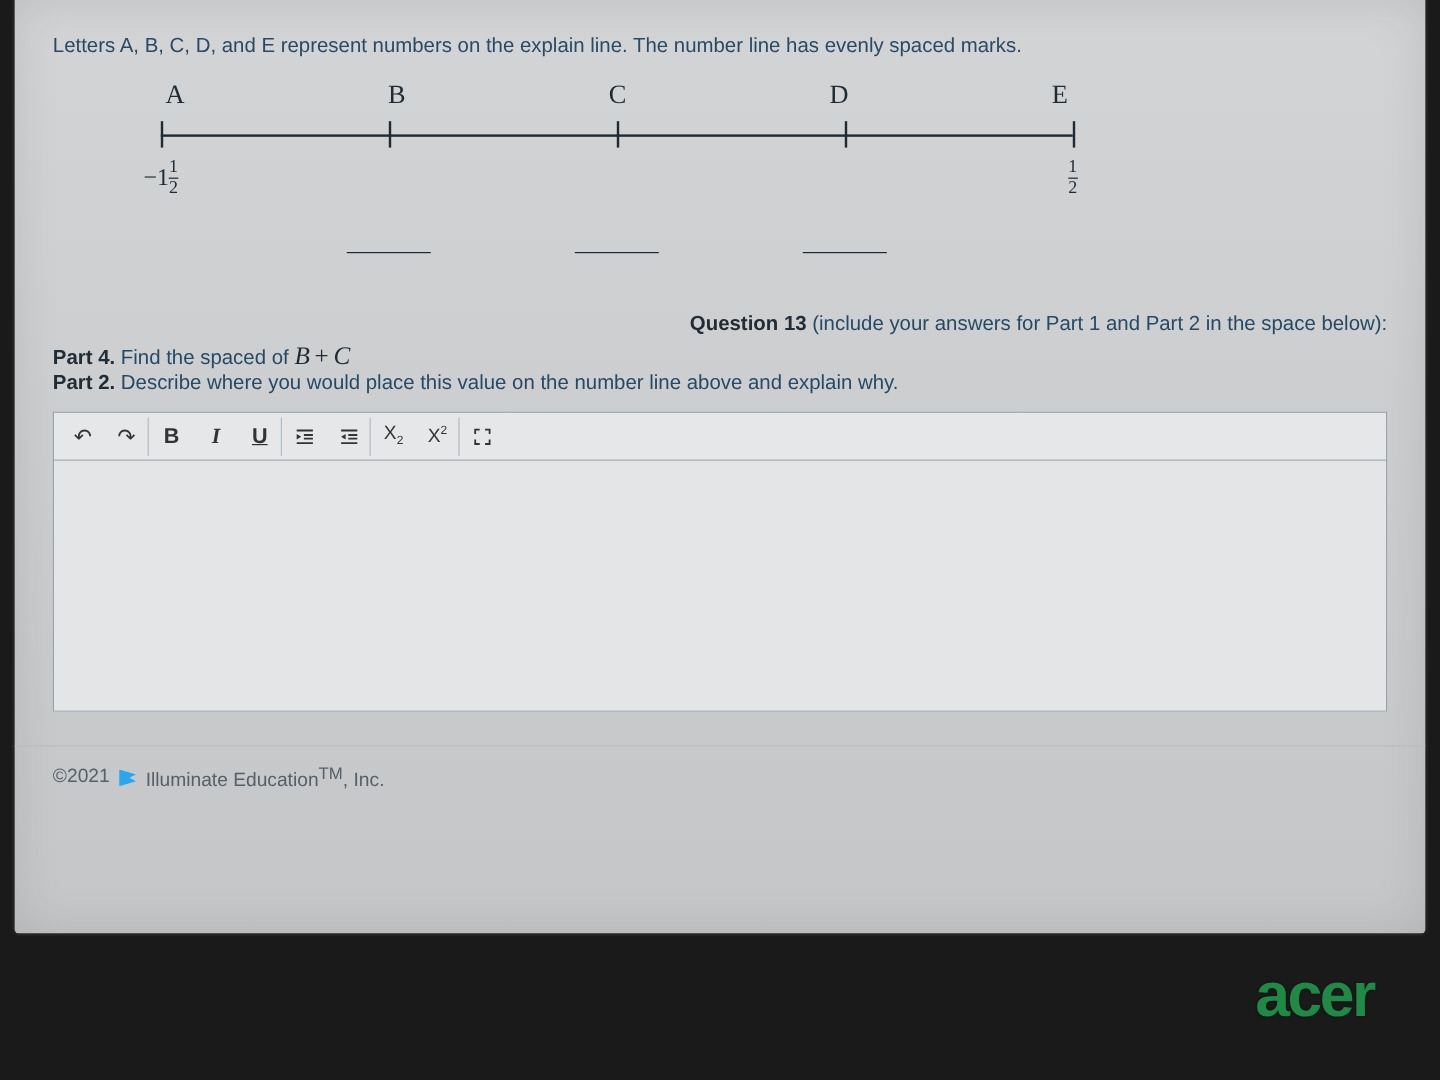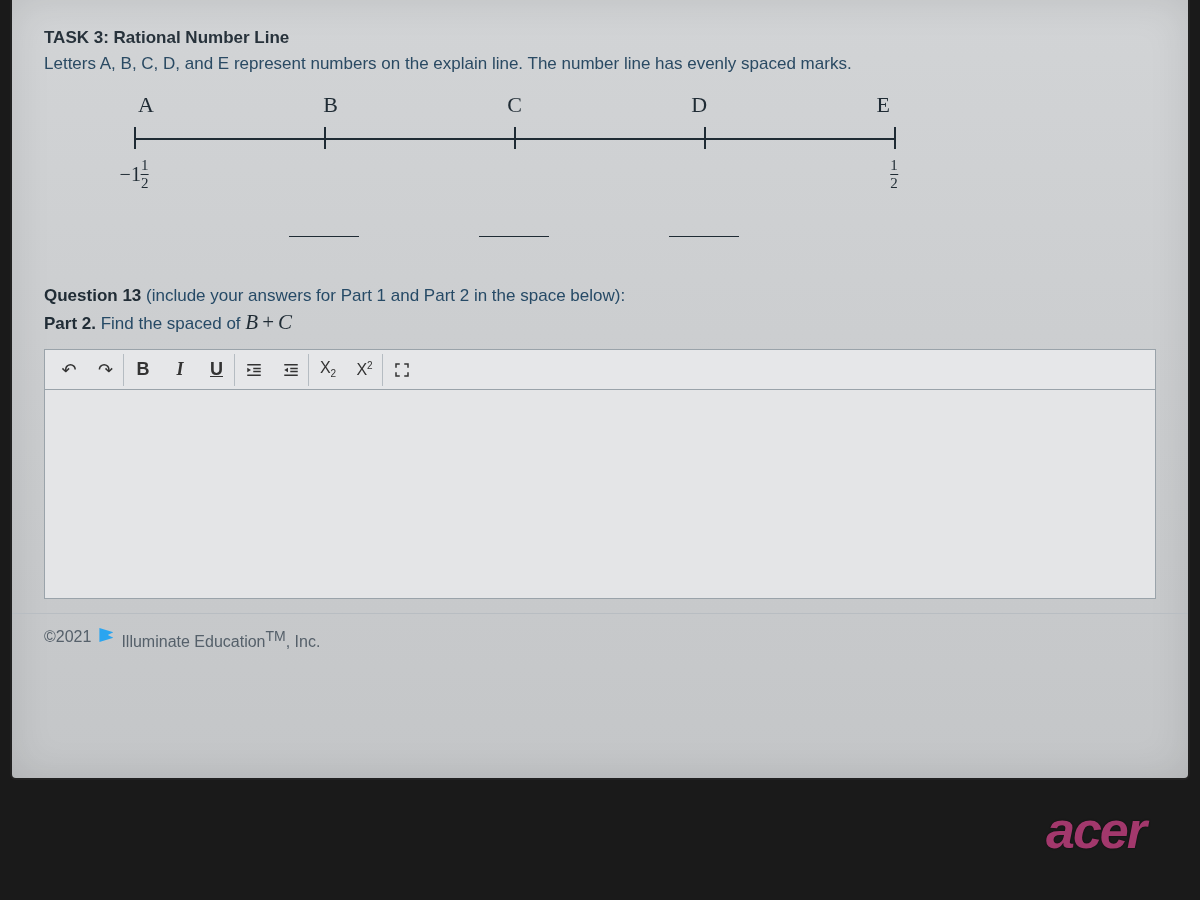--- a/index.html
+++ b/index.html
@@ -113,21 +113,21 @@
     position: absolute;
     width: 70px;
     border-bottom: 1.5px solid #1f2b34;
     transform: translateX(-50%);
   }
   .bl1 { left: 25%; }
   .bl2 { left: 50%; }
   .bl3 { left: 75%; }
 
   .question-block { margin-top: 30px; color: #264a66; font-size: 17px; }
-  .question-block .qline1 { margin-bottom: 4px; }
+  .question-block .qline1 { margin-bottom: 4px; text-align: right; }
   .question-block b { color: #212d36; }
   .math { font-family: "Times New Roman", serif; font-style: italic; font-size: 21px; color: #1f2b34; }
   .math .plus { font-style: normal; margin: 0 4px; }
 
   
   .editor {
     margin-top: 14px;
     border: 1px solid #9aa3aa;
     background: #e6e7e9;
     height: 250px;
@@ -163,56 +163,54 @@
     background: #e4e5e7;
     padding: 10px;
     outline: none;
   }
 
   .footer {
     padding: 14px 32px;
     font-size: 16px;
     color: #55606a;
     display: flex;
-    align-items: flex-start;
+    align-items: center;
     gap: 8px;
     border-top: 1px solid #b8bdc2;
-    margin-top: 4px;
+    margin-top: 18px;
   }
   .footer .flag {
     width: 14px; height: 14px;
     background: #2aa5f0;
     clip-path: polygon(0 0, 100% 30%, 60% 50%, 100% 70%, 0 100%);
     display: inline-block;
   }
   .footer sup { font-size: 14px; }
 
   .acer-badge {
     position: absolute;
     right: 55px;
     bottom: 40px;
     font-family: Arial, sans-serif;
     font-weight: 600;
     font-size: 52px;
     letter-spacing: -2px;
-    color: #ec4899;
+    color: #22c55e;
     text-shadow: 0 0 2px #000;
     opacity: 0.65;
-    font-style: italic;
   }
 </style>
 </head>
 <body>
 
 <div class="page-wrap">
   <div class="screen-frame">
 
     <div class="content">
 
-      <div class="task-title">TASK 3: Rational Number Line</div>
       <div class="task-desc">Letters A, B, C, D, and E represent numbers on the explain line. The number line has evenly spaced marks.</div>
 
       <div class="figure">
         <div class="letters">
           <span>A</span>
           <span>B</span>
           <span>C</span>
           <span>D</span>
           <span>E</span>
         </div>
@@ -245,24 +243,27 @@
           <div class="blank bl2"></div>
           <div class="blank bl3"></div>
         </div>
       </div>
 
       <div class="question-block">
         <div class="qline1">
           <b>Question 13</b><span> (include your answers for Part 1 and Part 2 in the space below):</span>
         </div>
         <div>
-          <b>Part 2.</b><span> Find the spaced of </span>
+          <b>Part 4.</b><span> Find the spaced of </span>
           <span class="math">
             <span>B</span><span class="plus">+</span><span>C</span>
           </span>
+        </div>
+        <div>
+          <b>Part 2.</b><span> Describe where you would place this value on the number line above and explain why.</span>
         </div>
       </div>
 
       <div class="editor">
         <div class="toolbar">
           <button class="tbtn">
             <span>↶</span>
           </button>
           <button class="tbtn sep">
             <span>↷</span>

